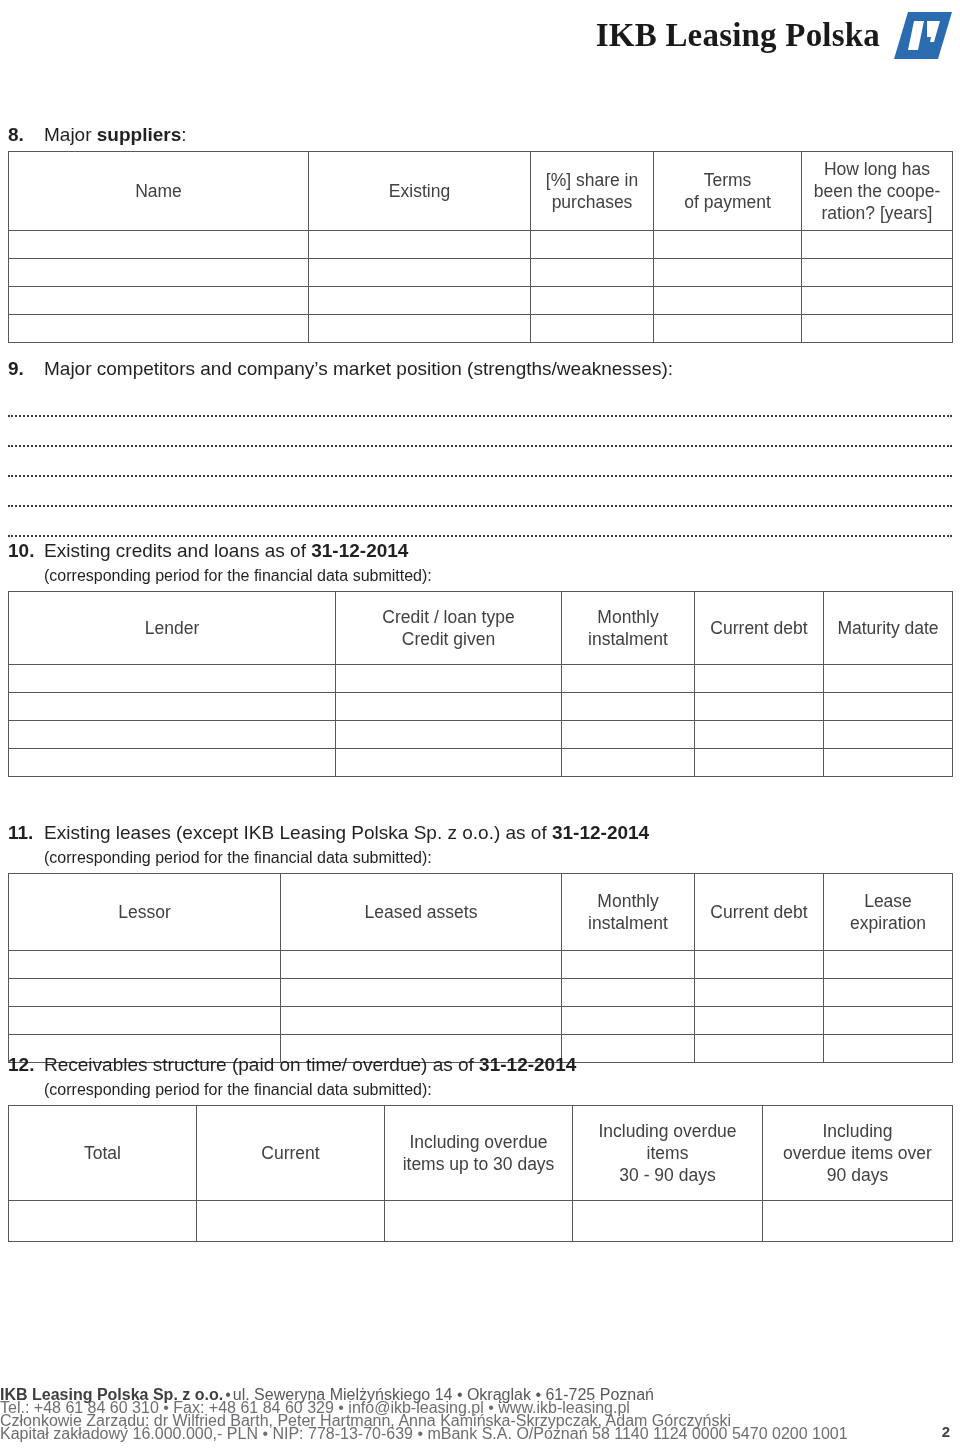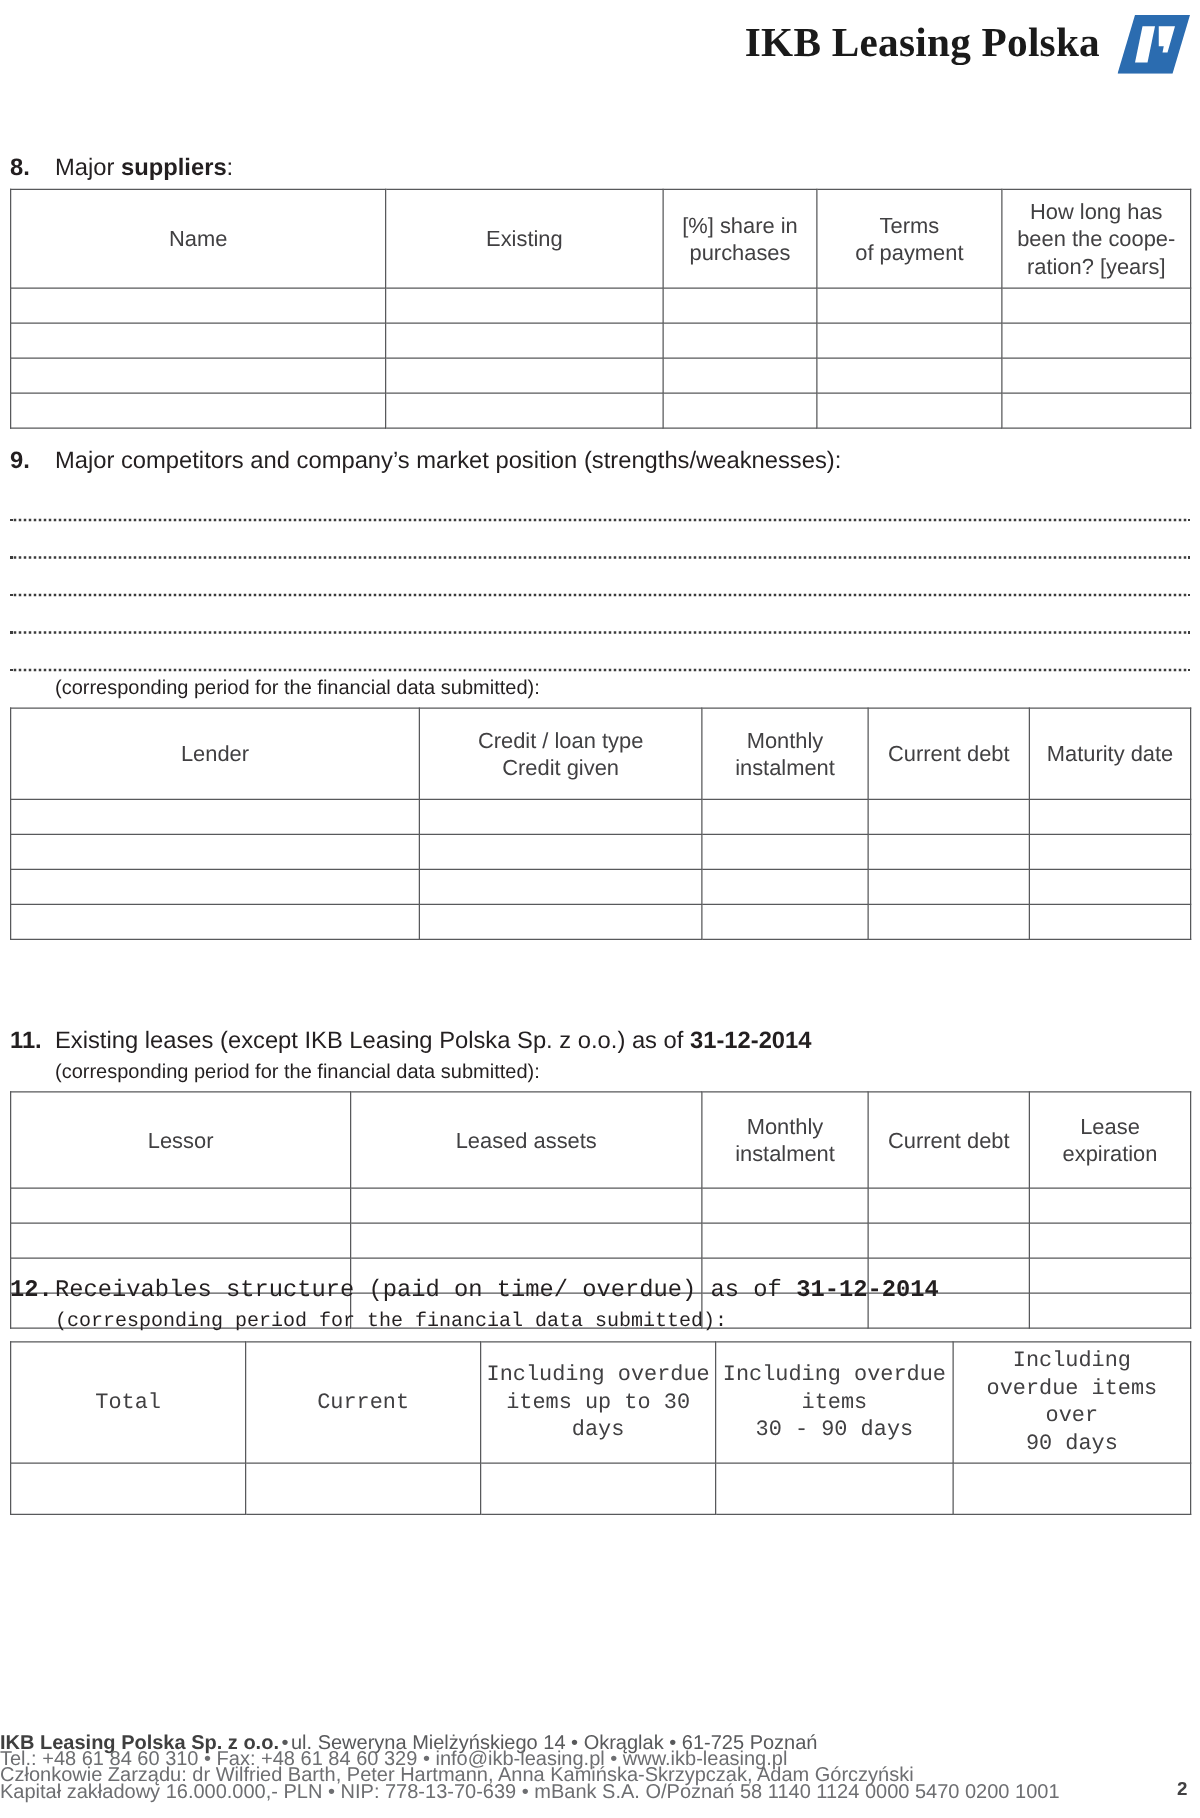--- a/index.html
+++ b/index.html
@@ -212,20 +212,24 @@
     <div class="dotlines">
       <div class="dotline"></div>
       <div class="dotline"></div>
       <div class="dotline"></div>
       <div class="dotline"></div>
       <div class="dotline"></div>
     </div>
   </div>
 
   <div class="section" style="top:538px;">
+    <div class="sec-head">
+      <span class="sec-num">10.</span>
+      <span class="sec-title"><span>Existing credits and loans as of </span><b>31-12-2014</b></span>
+    </div>
     <div class="sec-sub">(corresponding period for the financial data submitted):</div>
     <table class="grid" style="margin-top:3px;">
       <colgroup>
           <col style="width:327px">
           <col style="width:226px">
           <col style="width:133px">
           <col style="width:129px">
           <col style="width:129px">
         </colgroup>
       <thead>
@@ -323,21 +327,21 @@
             <td class="cell"></td>
             <td class="cell"></td>
             <td class="cell"></td>
             <td class="cell"></td>
             <td class="cell"></td>
           </tr>
       </tbody>
     </table>
   </div>
 
-  <div class="section" style="top:1020px;font-family:Liberation Mono, monospace;">
+  <div class="section" style="top:1052px;">
     <div class="sec-head">
       <span class="sec-num">12.</span>
       <span class="sec-title"><span>Receivables structure (paid on time/ overdue) as of </span><b>31-12-2014</b></span>
     </div>
     <div class="sec-sub">(corresponding period for the financial data submitted):</div>
     <table class="grid" style="margin-top:3px;">
       <colgroup>
           <col style="width:188px">
           <col style="width:188px">
           <col style="width:188px">

